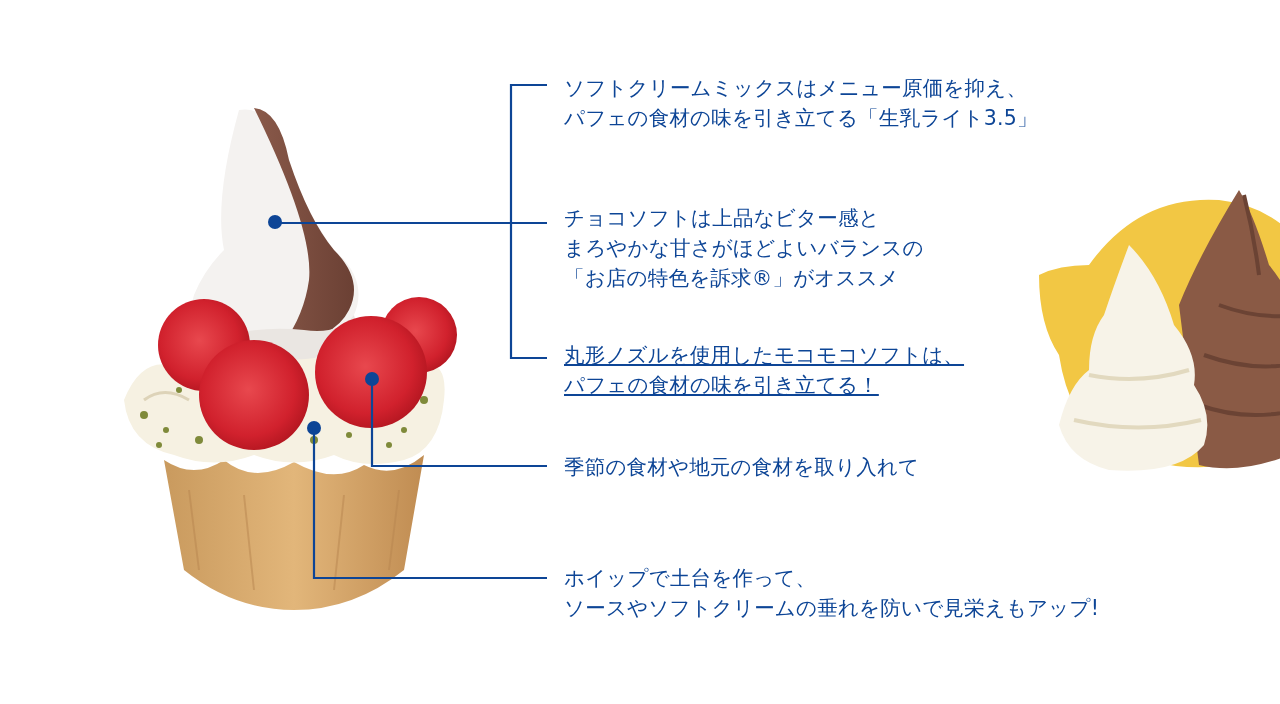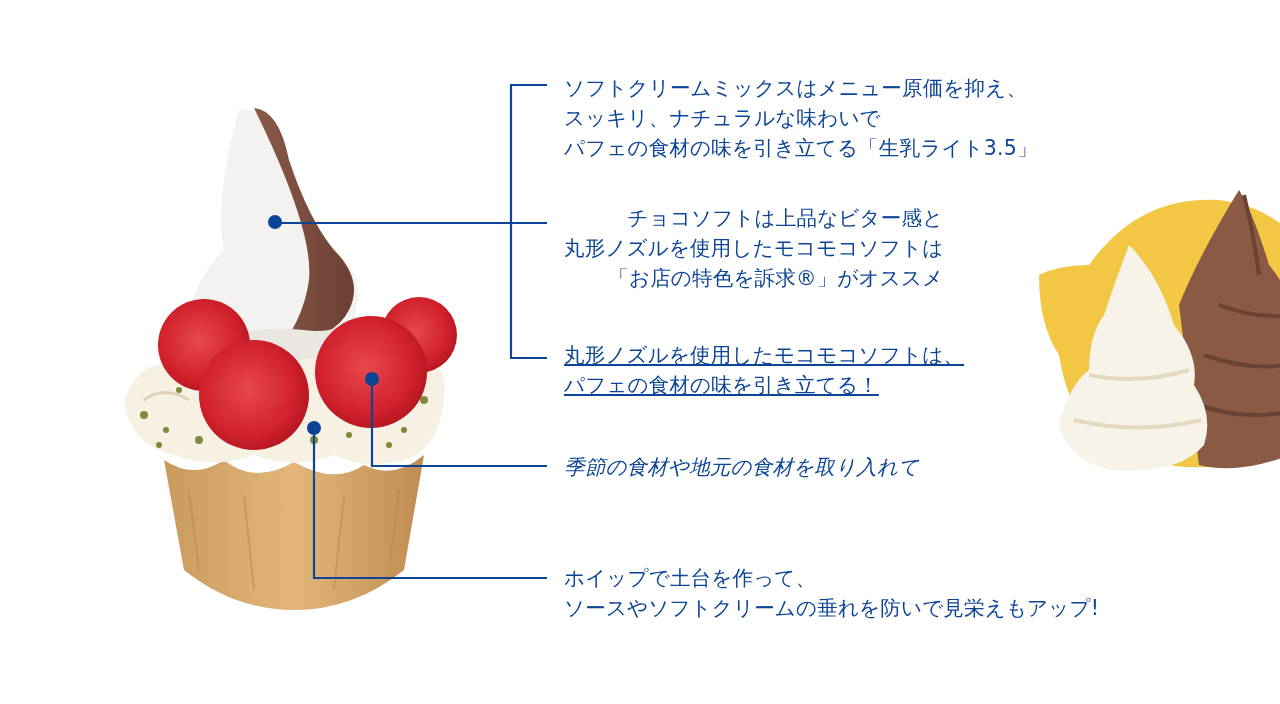--- a/index.html
+++ b/index.html
@@ -24,23 +24,23 @@
     position: absolute;
     left: 510px;
     font-size: 20.5px;
     line-height: 30px;
     letter-spacing: 0.2px;
     color: #0d4596;
     white-space: nowrap;
   }
   .callout .line { display: block; }
   .c1 { top: 73px; }
-  .c2 { top: 203px; text-align: right; }
+  .c2 { top: 203px; }
   .c3 { top: 340px; text-decoration: underline; }
-  .c4 { top: 452px; font-style: italic; }
+  .c4 { top: 452px; }
   .c5 { top: 563px; }
 </style>
 </head>
 <body>
 
 <div class="stage">
 
   <div class="parfait">
     <svg viewBox="0 0 380 510" xmlns="http://www.w3.org/2000/svg">
       <defs>
@@ -119,27 +119,26 @@
       <line x1="221" y1="223" x2="493" y2="223"></line>
 
       <polyline points="318,379 318,466 493,466"></polyline>
 
       <polyline points="260,428 260,578 493,578"></polyline>
     </g>
   </svg>
 
   <div class="callout c1">
     <span class="line">ソフトクリームミックスはメニュー原価を抑え、</span>
-    <span class="line">スッキリ、ナチュラルな味わいで</span>
     <span class="line">パフェの食材の味を引き立てる「生乳ライト3.5」</span>
   </div>
 
   <div class="callout c2">
     <span class="line">チョコソフトは上品なビター感と</span>
-    <span class="line">丸形ノズルを使用したモコモコソフトは</span>
+    <span class="line">まろやかな甘さがほどよいバランスの</span>
     <span class="line">「お店の特色を訴求®」がオススメ</span>
   </div>
 
   <div class="callout c3">
     <span class="line">丸形ノズルを使用したモコモコソフトは、</span>
     <span class="line">パフェの食材の味を引き立てる！</span>
   </div>
 
   <div class="callout c4">
     <span class="line">季節の食材や地元の食材を取り入れて</span>

